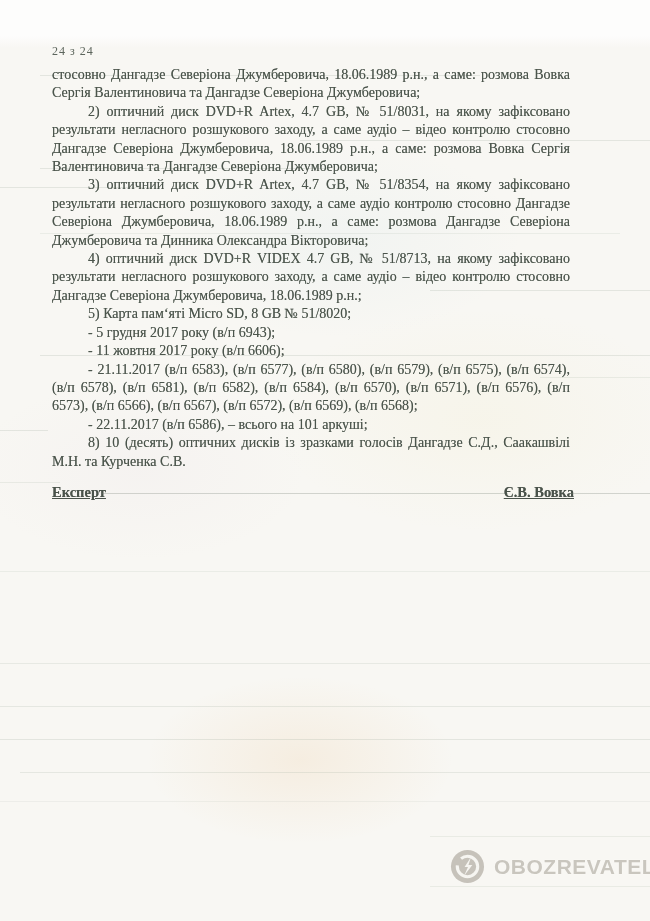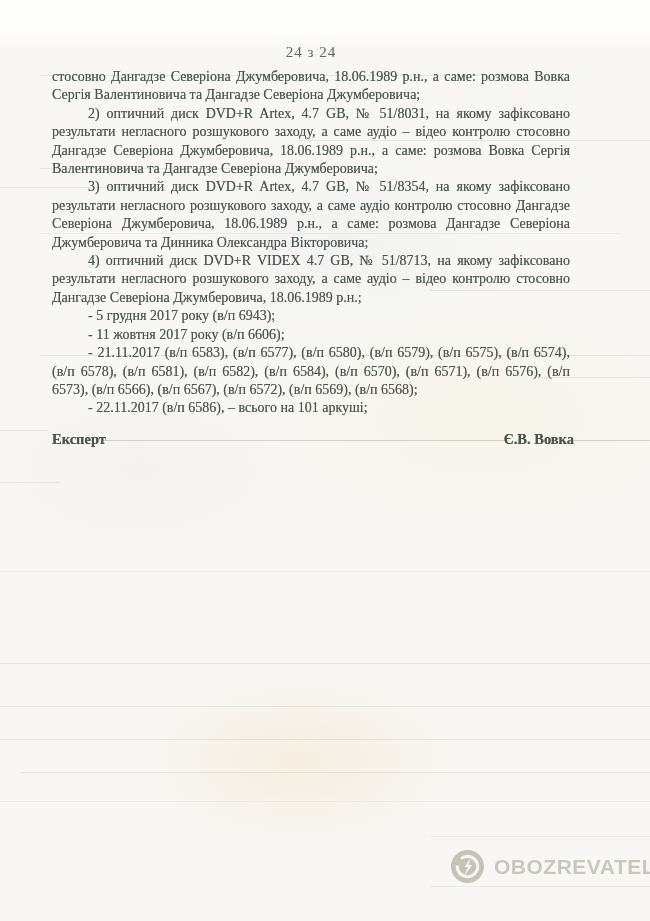--- a/index.html
+++ b/index.html
@@ -25,22 +25,22 @@
       radial-gradient(ellipse 240px 130px at 140px 470px, rgba(200,170,200,0.06), transparent 70%),
       linear-gradient(180deg, #fdfdfc 0px, #fdfdfc 36px, var(--paper) 48px, var(--paper) 100%);
     overflow:hidden;
   }
   .content{
     position:absolute;
     left:52px;top:44px;
     width:518px;
   }
   .page-number{
-    text-align:center;
-    font-size:15px;
+    text-align:left;
+    font-size:12px;
     letter-spacing:1px;
     color:#5c655c;
     margin-bottom:7px;
   }
   .doc-body{
     color:var(--ink);
     font-size:14px;
     line-height:18.4px;
     text-shadow:0 0 0.6px rgba(75,85,76,0.65);
   }
@@ -51,20 +51,21 @@
   .para.indent{ text-indent:36px; }
   .signature-row{
     display:flex;
     align-items:center;
     margin-top:13px;
     color:#49524a;
     font-weight:bold;
     font-size:14.5px;
     text-shadow:0 0 0.6px rgba(73,82,74,0.65);
     position:relative;
+    text-decoration:underline;
   }
   .sig-rule{
     flex:1;
     height:1px;
     background:rgba(120,130,118,0.30);
     align-self:center;
     margin:3px -4px 0 -4px;
   }
   .sig-rule.tail{
     flex:none;
@@ -122,24 +123,26 @@
 
   <div class="content">
     <div class="page-number">24 з 24</div>
 
     <div class="doc-body">
 
     <p class="para">стосовно Дангадзе Северіона Джумберовича, 18.06.1989 р.н., а саме: розмова Вовка Сергія Валентиновича та  Дангадзе Северіона Джумберовича;</p>
         <p class="para indent">2) оптичний диск DVD+R Artex, 4.7 GB, № 51/8031, на якому зафіксовано результати негласного розшукового заходу, а саме аудіо – відео контролю стосовно Дангадзе Северіона Джумберовича, 18.06.1989 р.н., а саме: розмова Вовка Сергія Валентиновича та  Дангадзе Северіона Джумберовича;</p>
         <p class="para indent">3) оптичний диск DVD+R Artex, 4.7 GB, № 51/8354, на якому зафіксовано результати негласного розшукового заходу, а саме аудіо контролю стосовно Дангадзе Северіона Джумберовича, 18.06.1989 р.н., а саме: розмова Дангадзе Северіона Джумберовича та Динника Олександра Вікторовича;</p>
         <p class="para indent">4) оптичний диск DVD+R VIDEX 4.7 GB, № 51/8713, на якому зафіксовано результати негласного розшукового заходу, а саме аудіо – відео контролю стосовно Дангадзе Северіона Джумберовича, 18.06.1989 р.н.;</p>
+        <p class="para indent">5) Карта пам‘яті Micro SD, 8 GB № 51/8020;</p>
         <p class="para indent">- 5 грудня 2017 року (в/п 6943);</p>
         <p class="para indent">- 11 жовтня 2017 року (в/п 6606);</p>
         <p class="para indent">- 21.11.2017 (в/п 6583), (в/п 6577), (в/п 6580), (в/п 6579), (в/п 6575), (в/п 6574), (в/п 6578), (в/п 6581), (в/п 6582), (в/п 6584), (в/п 6570), (в/п 6571), (в/п 6576), (в/п 6573), (в/п 6566), (в/п 6567), (в/п 6572), (в/п 6569), (в/п 6568);</p>
         <p class="para indent">- 22.11.2017 (в/п 6586),  – всього на 101 аркуші;</p>
+        <p class="para indent">8) 10 (десять) оптичних дисків із зразками голосів Дангадзе С.Д., Саакашвілі М.Н. та Курченка С.В.</p>
       </div>
 
     <div class="signature-row">
       <span class="sig-role">Експерт</span>
       <span class="sig-rule"></span>
       <span class="sig-name">Є.В. Вовка</span>
       <span class="sig-rule tail"></span>
     </div>
   </div>
 

